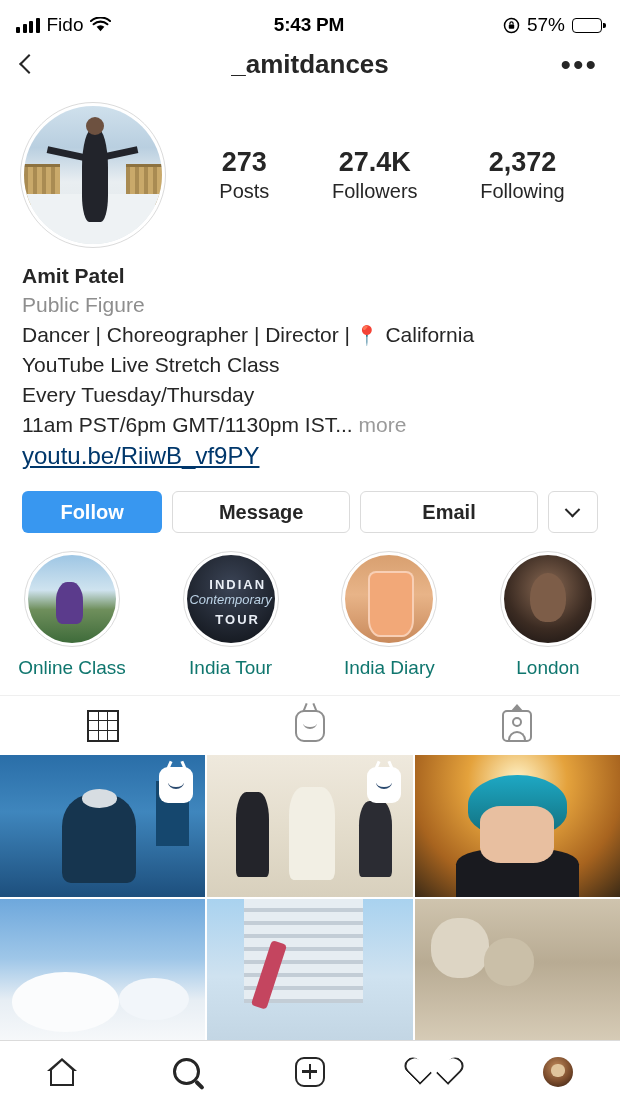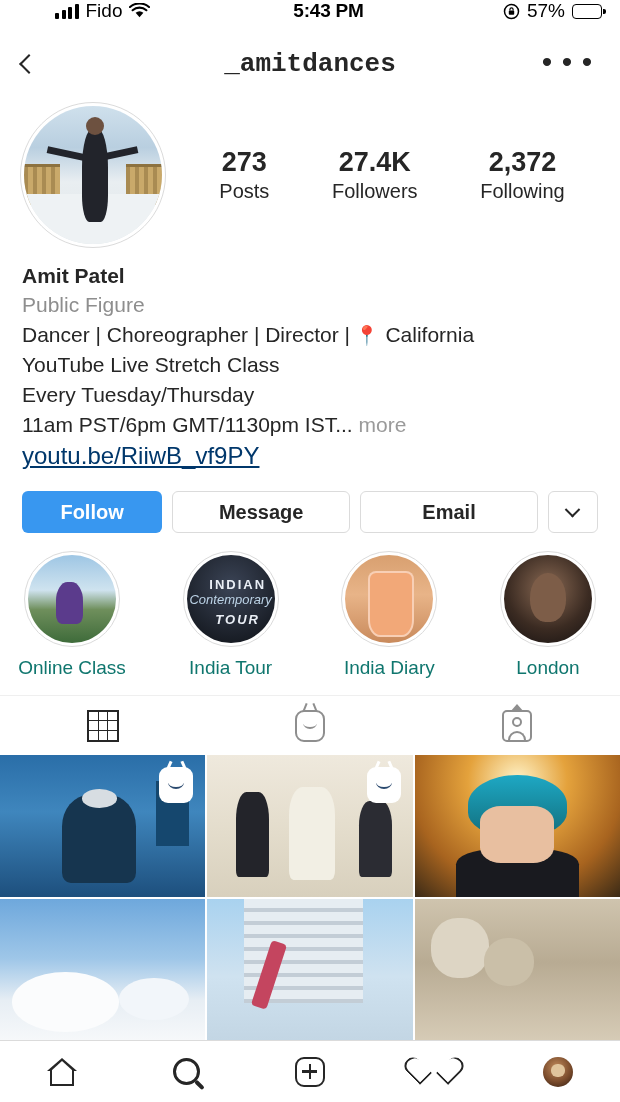--- a/index.html
+++ b/index.html
@@ -8,23 +8,23 @@
     background: #fff;
     font-family: "Liberation Sans", sans-serif;
     -webkit-font-smoothing: antialiased;
     overflow: hidden;
   }
   .screen { width: 620px; height: 1102px; position: relative; background: #fff; display: flex; flex-direction: column; }
 
   
   .statusbar {
     height: 36px; flex: none;
-    display: flex; align-items: flex-start;
+    display: flex; align-items: flex-end;
     padding: 0 18px 0 16px;
-    font-size: 19px; font-weight: bold; color: #000; margin-left: 39px;
+    font-size: 19px; font-weight: bold; color: #000;
   }
   .sb-left { display: flex; align-items: center; gap: 7px; flex: 1; }
   .sb-center { flex: 0 0 auto; text-align: center; letter-spacing: -0.2px; }
   .sb-right { display: flex; align-items: center; gap: 7px; flex: 1; justify-content: flex-end; }
   .bars { display: flex; align-items: flex-end; gap: 2.5px; height: 15px; }
   .bars i { display: block; width: 4px; background: #000; border-radius: 1px; }
   .bars i:nth-child(1) { height: 6px; }
   .bars i:nth-child(2) { height: 9px; }
   .bars i:nth-child(3) { height: 12px; }
   .bars i:nth-child(4) { height: 15px; }
@@ -36,21 +36,21 @@
   .battery-shell::after {
     content: ""; position: absolute; right: -4.5px; top: 4.2px;
     width: 2.6px; height: 5px; background: #000; border-radius: 0 2px 2px 0;
   }
   .battery-fill { height: 100%; background: #000; border-radius: 1.5px; }
   .pct { font-size: 19px; font-weight: normal; }
 
   
   .navbar {
     height: 56px; flex: none; position: relative;
-    display: flex; align-items: center; padding: 0 22px; font-family: Liberation Mono, monospace;
+    display: flex; align-items: center; padding: 0 22px;
   }
   .back-chev {
     width: 14px; height: 14px;
     border-left: 2.6px solid #262626; border-bottom: 2.6px solid #262626;
     transform: rotate(45deg); cursor: pointer;
   }
   .nav-title {
     position: absolute; left: 0; right: 0; text-align: center;
     font-size: 26px; font-weight: bold; color: #262626; pointer-events: none;
   }
@@ -121,21 +121,21 @@
     width: 96px; height: 96px; border-radius: 50%; margin: 0 auto;
     border: 1.5px solid #dbdbdb; padding: 3px; background: #fff;
   }
   .hl-img { width: 100%; height: 100%; border-radius: 50%; overflow: hidden; position: relative; }
   .hl-cap { font-size: 19px; color: #0f766e; margin-top: 10px; white-space: nowrap; }
 
   .hl1 { background: linear-gradient(#9ec6e4 0%, #cfe3ef 40%, #6f8f5c 62%, #3e6b3a 100%); }
   .hl1::after { content:""; position:absolute; left:32%; top:30%; width:30%; height:48%; background:#5b3b8c; border-radius:44% 44% 22% 22%; }
   .hl2 { background: radial-gradient(circle at 50% 35%, #3b4456 0%, #1b2029 70%, #0e1116 100%); color:#e9eef5; }
   .hl2 .t1, .hl2 .t2 { position:absolute; left:14px; right:0; text-align:center; font-weight:bold; letter-spacing:2px; }
-  .hl2 .t1 { top:24%; font-size:13px; } .hl2 .t2 { top:64%; font-size:13px;font-style:italic; }
+  .hl2 .t1 { top:24%; font-size:13px; } .hl2 .t2 { top:64%; font-size:13px; }
   .hl2 .t3 { position:absolute; left:0; right:0; top:42%; text-align:center; font-size:13px; font-style:italic; color:#bcd3e6; }
   .hl3 { background: linear-gradient(#d8a070 0%, #e8b488 45%, #c98a5c 100%); }
   .hl3::after { content:""; position:absolute; left:26%; top:18%; width:48%; height:70%; background:#f2a878; border-radius:8px 8px 26% 26%; border:2px solid rgba(255,255,255,.45); }
   .hl4 { background: radial-gradient(circle at 50% 38%, #8a6a54 0%, #3b2b22 58%, #141010 100%); }
   .hl4::after { content:""; position:absolute; left:30%; top:20%; width:40%; height:56%; background:#7d5d48; border-radius:50% 50% 44% 44%; }
   .hl5 { background: linear-gradient(120deg,#b7b4ac 0%,#8f8d86 50%,#cfccc4 100%); }
   .hl5::after { content:""; position:absolute; left:44%; top:22%; width:16%; height:62%; background:#2c2c30; border-radius:40%; }
 
   
   .tabs { display: flex; border-top: 1px solid #efefef; margin-top: 16px; height: 60px; flex: none; }

